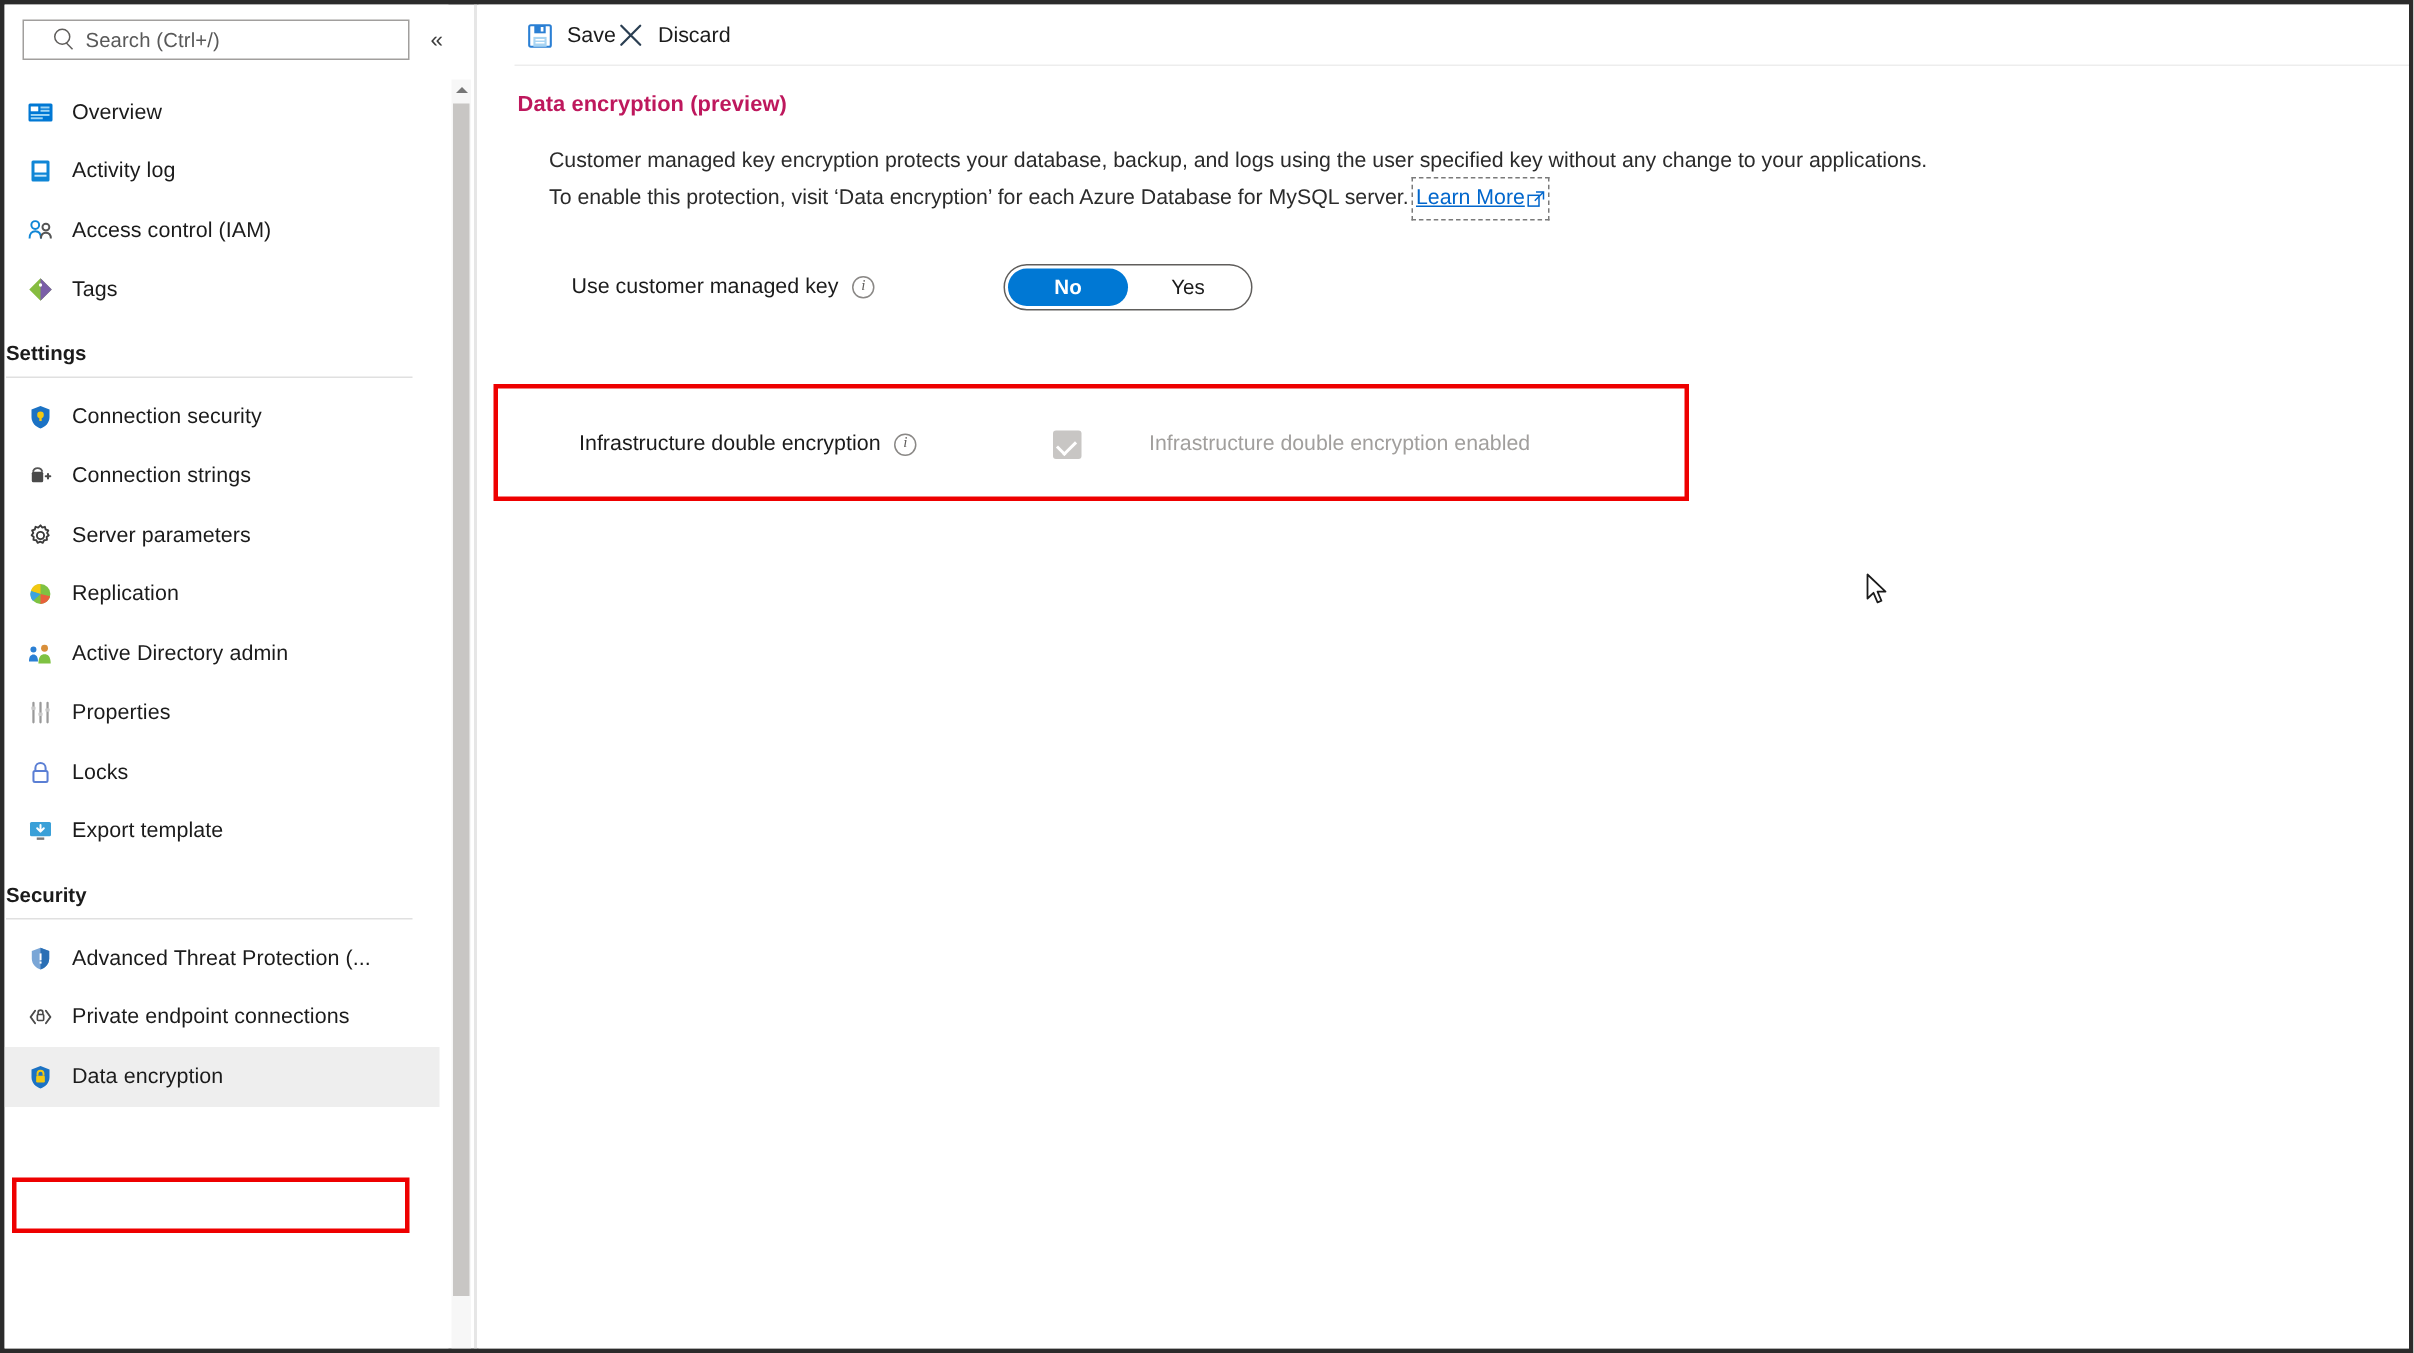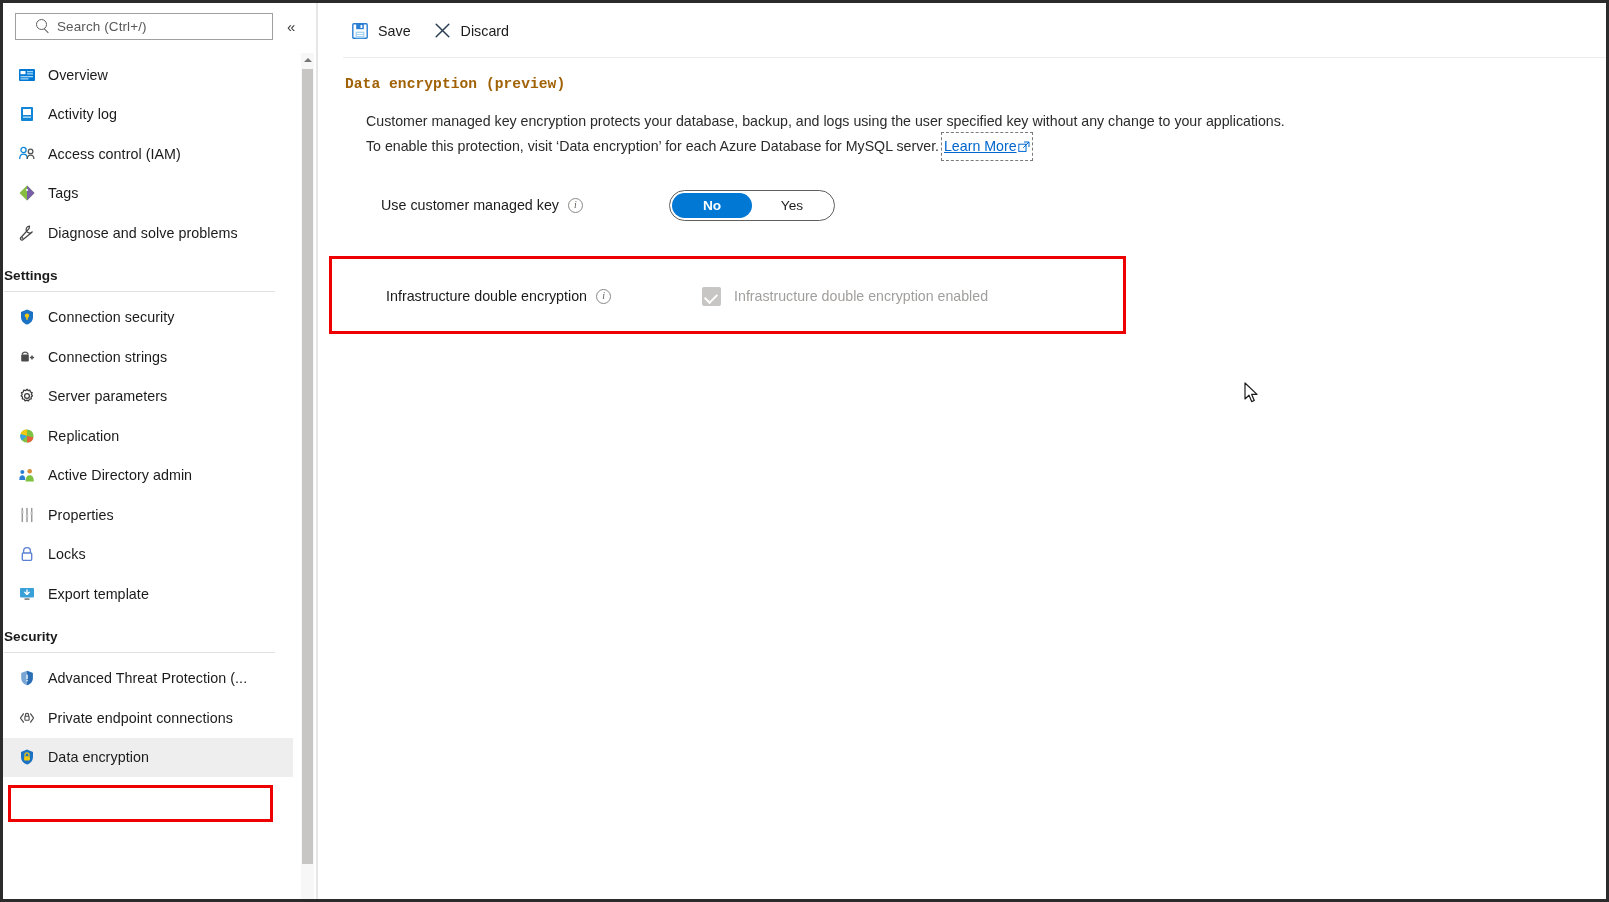--- a/index.html
+++ b/index.html
@@ -187,25 +187,24 @@
   #main {
     position: absolute;
     left: 316px; top: 0;
     width: 1287px;
     height: 896px;
     background: #ffffff;
   }
 
   #toolbar {
     position: relative;
-    height: 55px;
+    height: 41px;
     display: flex;
     align-items: center;
     padding-left: 32px;
-    gap: 22px;
   }
   #toolbar::after {
     content: "";
     position: absolute;
     left: 24px; right: 0; bottom: 0;
     height: 1px;
     background: #ededed;
   }
 
   .tb-btn {
@@ -221,23 +220,22 @@
   }
 
   .content {
     padding-left: 26px;
     padding-top: 18px;
   }
 
   .sec-title {
     font-size: 14.6px;
     font-weight: bold;
-    color: #a16207;
+    color: #be185d;
     letter-spacing: .05px;
-    font-family: Liberation Mono, monospace;
   }
 
   .desc {
     margin-top: 17px;
     font-size: 14.2px;
     color: #2b2b2b;
     line-height: 25px;
     max-width: 920px;
     margin-left: 21px;
   }
@@ -347,20 +345,21 @@
     position: absolute;
     left: 5px; top: 4px;
     width: 6px; height: 10px;
     border: solid #ffffff;
     border-width: 0 2px 2px 0;
     transform: rotate(45deg);
   }
   .chk-lbl {
     font-size: 14.2px;
     color: #a19f9d;
+    margin-left: 32px;
   }
 
   
   #sb-hl {
     position: absolute;
     left: 5px; top: 782px;
     width: 265px;
     height: 37px;
     border: 3px solid #ee0000;
     pointer-events: none;
@@ -435,29 +434,20 @@
         <span class="ico">
           <svg class="ic-svg" width="18" height="18" viewBox="0 0 18 18">
             <path d="M9 1.5 L16.5 9 L9 16.5 L1.5 9 Z" fill="#86bc40"></path>
             <path d="M9 1.5 L16.5 9 L9 16.5 Z" fill="#7a5ea8"></path>
             <circle cx="9" cy="6" r="1.1" fill="#ffffff"></circle>
           </svg>
         </span>
         <span class="lbl">Tags</span>
       </div>
 
-      <div class="nav-item">
-        <span class="ico">
-          <svg class="ic-svg" width="18" height="18" viewBox="0 0 18 18">
-            <path d="M11.5 2.2 a3.4 3.4 0 1 0 2.6 5.6 L14 8.2 l-8.6 7 a1.6 1.6 0 1 1-2-2.2 L11 4.6 Z" fill="none" stroke="#444" stroke-width="1.25" stroke-linejoin="round"></path>
-            <circle cx="4.4" cy="13.9" r="0.9" fill="#444"></circle>
-          </svg>
-        </span>
-        <span class="lbl">Diagnose and solve problems</span>
-      </div>
 
       <div class="nav-group">
         <div class="gtitle">Settings</div>
         <div class="gline"></div>
       </div>
 
       <div class="nav-item">
         <span class="ico">
           <svg class="ic-svg" width="18" height="18" viewBox="0 0 18 18">
             <path d="M9 1.6 L15 4 V9 C15 13 12.2 15.6 9 16.6 C5.8 15.6 3 13 3 9 V4 Z" fill="#1b72c4"></path>

